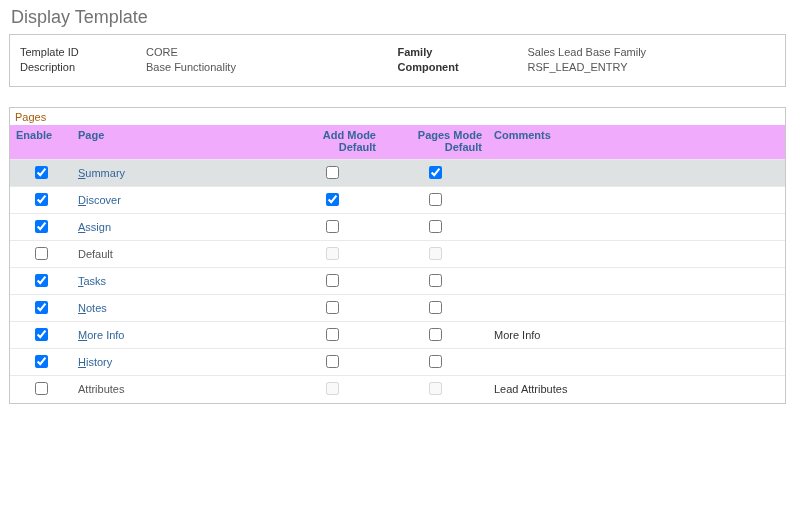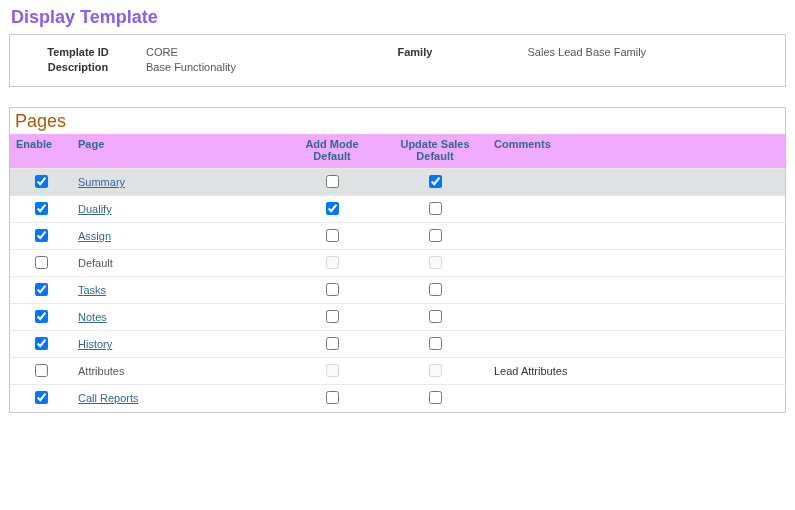--- a/index.html
+++ b/index.html
@@ -6,97 +6,97 @@
   body {
     margin: 0;
     padding: 3px;
     font-family: Arial, sans-serif;
     font-size: 11px;
     color: #333;
     background: #fff;
     width: 795px;
   }
   .page-title {
-    color: #8b5cf6;
+    color: #737373;
     font-size: 18px;
-    font-weight: bold;
+    font-weight: normal;
     margin: 4px 0 6px 8px;
   }
   .header-box {
     border: 1px solid #c8c8c8;
     padding: 8px 10px 10px 10px;
     margin: 0 6px 20px 6px;
   }
   .header-row {
     display: flex;
     margin: 3px 0;
   }
   .header-cell {
     display: flex;
     width: 50%;
   }
   .field-label {
     color: #333;
-    font-weight: bold;
+    font-weight: normal;
     width: 126px;
-    text-align: center;
+    text-align: left;
     padding-right: 10px;
   }
   .field-label-r {
     color: #333;
     font-weight: bold;
     width: 130px;
     padding-right: 10px;
   }
   .field-value {
     color: #555;
   }
   .pages-section {
     border: 1px solid #c8c8c8;
     margin: 0 6px;
   }
   .section-title {
     color: #a65a08;
-    font-size: 18px;
+    font-size: 11px;
     padding: 3px 5px 2px 5px;
   }
   table.pages-table {
     width: 100%;
     border-collapse: collapse;
   }
   .pages-table th {
     color: #33669a;
     font-weight: bold;
     text-align: left;
     padding: 4px 6px 6px 6px;
     vertical-align: top;
     font-size: 11px;
     background: #f0abfc;
   }
-  .pages-table th.center { text-align: center; margin-top: 28px; }
+  .pages-table th.center { text-align: right; margin-top: 28px; }
   .pages-table td {
     padding: 5px 6px;
     border-top: 1px solid #e9e9e9;
     vertical-align: middle;
     height: 27px;
   }
   .pages-table tbody tr:first-child td {
     background: #dfe2e3;
   }
   .col-enable { width: 62px; text-align: center; }
   .col-page { width: 210px; }
   .col-add { width: 100px; text-align: center; }
   .col-upd { width: 106px; text-align: center; }
   .col-comments { }
   .page-link {
     color: #33669a;
     cursor: pointer;
   }
   .page-link .u { text-decoration: underline; }
-  .page-link .rest { text-decoration: underline; }
+  .page-link .rest { }
   .page-text {
     color: #555;
   }
   input[type=checkbox] {
     margin: 0;
   }
   input[type=checkbox]:disabled {
     opacity: 0.85;
   }
 </style>
@@ -113,47 +113,51 @@
     </div>
     <div class="header-cell">
       <div class="field-label-r">Family</div>
       <div class="field-value">Sales Lead Base Family</div>
     </div>
   </div>
   <div class="header-row" style="margin-top:0;">
     <div class="header-cell">
       <div class="field-label">Description</div>
       <div class="field-value">Base Functionality</div>
+    </div>
+    <div class="header-cell">
+      <div class="field-label-r">Component</div>
+      <div class="field-value">RSF_LEAD_ENTRY</div>
     </div>
   </div>
 </div>
 
 <div class="pages-section">
   <div class="section-title">Pages</div>
   <table class="pages-table">
     <thead>
       <tr>
         <th class="col-enable">Enable</th>
         <th class="col-page">Page</th>
         <th class="col-add center">Add Mode Default</th>
-        <th class="col-upd center">Update Sales Default</th>
+        <th class="col-upd center">Pages Mode Default</th>
         <th class="col-comments">Comments</th>
       </tr>
     </thead>
     <tbody id="pages-tbody">
         <tr>
           <td class="col-enable"><input type="checkbox" checked="" style=""></td>
           <td class="col-page"><span class="page-link"><span class="u">S</span><span class="rest">ummary</span></span></td>
           <td class="col-add"><input type="checkbox" style=""></td>
           <td class="col-upd"><input type="checkbox" checked="" style=""></td>
           <td class="col-comments"></td>
         </tr>
         <tr>
           <td class="col-enable"><input type="checkbox" checked="" style=""></td>
-          <td class="col-page"><span class="page-link"><span class="u">D</span><span class="rest">ualify</span></span></td>
+          <td class="col-page"><span class="page-link"><span class="u">D</span><span class="rest">iscover</span></span></td>
           <td class="col-add"><input type="checkbox" checked="" style=""></td>
           <td class="col-upd"><input type="checkbox" style=""></td>
           <td class="col-comments"></td>
         </tr>
         <tr>
           <td class="col-enable"><input type="checkbox" checked="" style=""></td>
           <td class="col-page"><span class="page-link"><span class="u">A</span><span class="rest">ssign</span></span></td>
           <td class="col-add"><input type="checkbox" style=""></td>
           <td class="col-upd"><input type="checkbox" style=""></td>
           <td class="col-comments"></td>
@@ -171,37 +175,37 @@
           <td class="col-add"><input type="checkbox" style=""></td>
           <td class="col-upd"><input type="checkbox" style=""></td>
           <td class="col-comments"></td>
         </tr>
         <tr>
           <td class="col-enable"><input type="checkbox" checked="" style=""></td>
           <td class="col-page"><span class="page-link"><span class="u">N</span><span class="rest">otes</span></span></td>
           <td class="col-add"><input type="checkbox" style=""></td>
           <td class="col-upd"><input type="checkbox" style=""></td>
           <td class="col-comments"></td>
+        </tr>
+        <tr>
+          <td class="col-enable"><input type="checkbox" checked="" style=""></td>
+          <td class="col-page"><span class="page-link"><span class="u">M</span><span class="rest">ore Info</span></span></td>
+          <td class="col-add"><input type="checkbox" style=""></td>
+          <td class="col-upd"><input type="checkbox" style=""></td>
+          <td class="col-comments">More Info</td>
         </tr>
         <tr>
           <td class="col-enable"><input type="checkbox" checked="" style=""></td>
           <td class="col-page"><span class="page-link"><span class="u">H</span><span class="rest">istory</span></span></td>
           <td class="col-add"><input type="checkbox" style=""></td>
           <td class="col-upd"><input type="checkbox" style=""></td>
           <td class="col-comments"></td>
         </tr>
         <tr>
           <td class="col-enable"><input type="checkbox" style=""></td>
           <td class="col-page"><span class="page-text">Attributes</span></td>
           <td class="col-add"><input type="checkbox" disabled="" style=""></td>
           <td class="col-upd"><input type="checkbox" disabled="" style=""></td>
           <td class="col-comments">Lead Attributes</td>
         </tr>
-        <tr>
-          <td class="col-enable"><input type="checkbox" checked="" style=""></td>
-          <td class="col-page"><span class="page-link"><span class="u">C</span><span class="rest">all Reports</span></span></td>
-          <td class="col-add"><input type="checkbox" style=""></td>
-          <td class="col-upd"><input type="checkbox" style=""></td>
-          <td class="col-comments"></td>
-        </tr>
       </tbody>
   </table>
 </div>
 
 </body></html>

